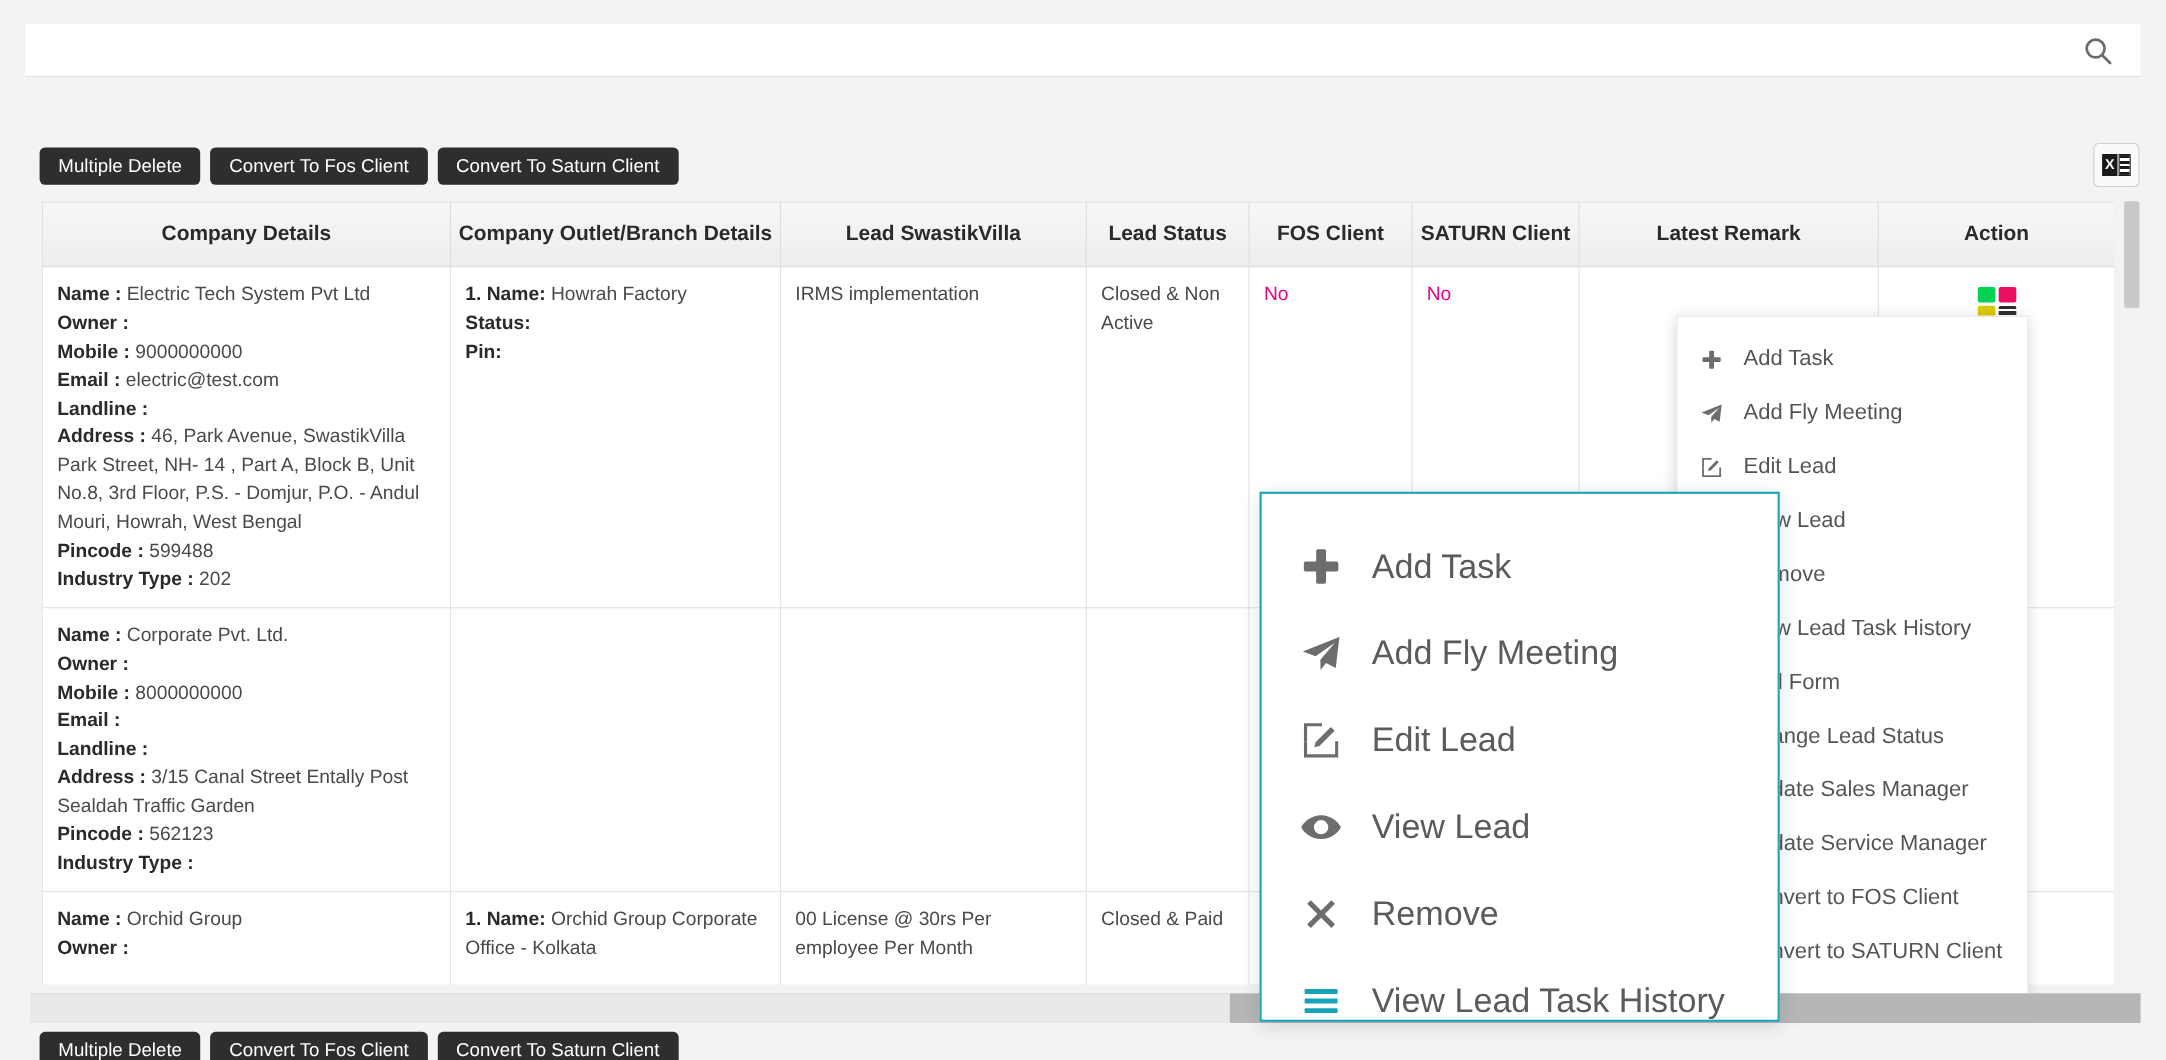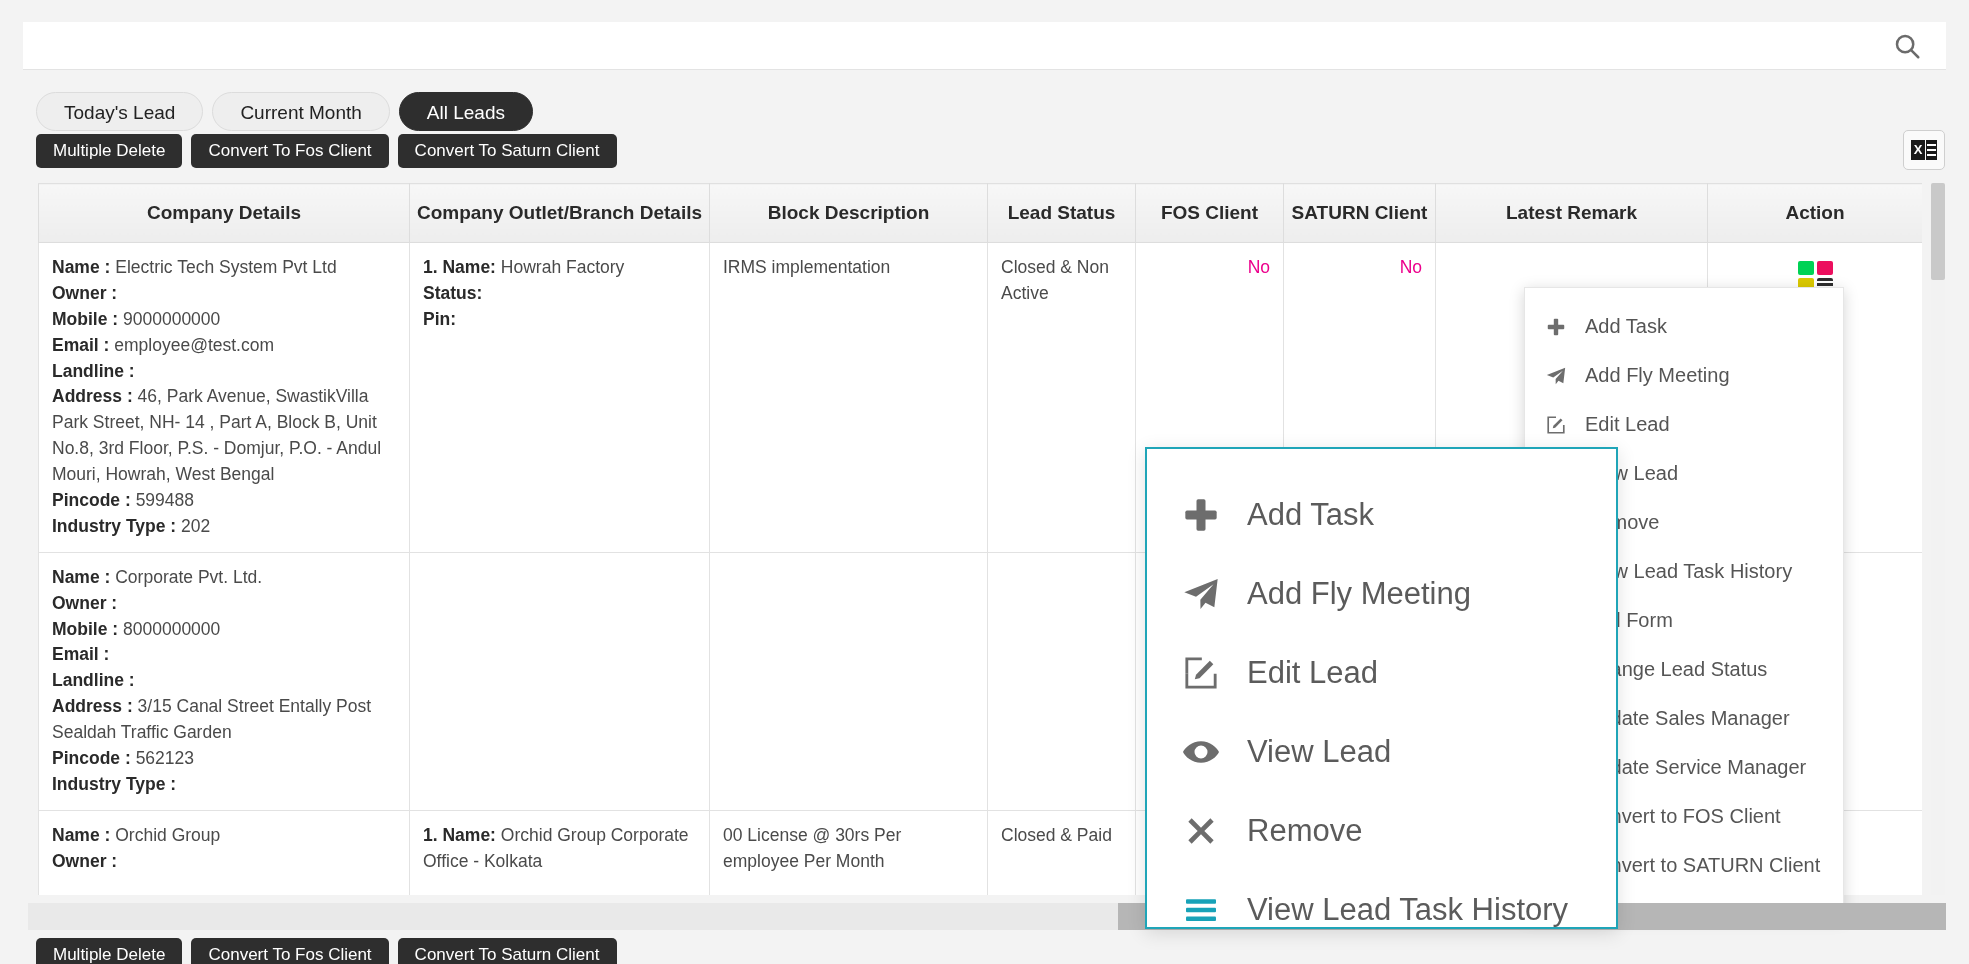--- a/index.html
+++ b/index.html
@@ -100,21 +100,21 @@
   }
   table.leads td {
     border: 1px solid #e2e2e2;
     vertical-align: top;
     padding: 12px 13px;
     font-size: 17.5px; color: #4a4a4a;
     line-height: 1.48;
     margin-left: 24px;
   }
   .lbl { font-weight: bold; color: #2a2a2a; }
-  .ctr { text-align: right; }
+  .ctr { text-align: left; }
   .no-val { color: #ec008c; font-size: 17.5px; }
 
   col.c1 { width: 371px; }
   col.c2 { width: 300px; }
   col.c3 { width: 278px; }
   col.c4 { width: 148px; }
   col.c5 { width: 148px; }
   col.c6 { width: 152px; }
   col.c7 { width: 272px; }
   col.c8 { width: 215px; }
@@ -209,25 +209,20 @@
 
   <div class="topbar">
     <div class="search-btn">
       <svg width="30" height="30" viewBox="0 0 24 24" fill="none" stroke="#6b6b6b" stroke-width="2" stroke-linecap="round">
         <circle cx="10.5" cy="10.5" r="6.5"></circle>
         <line x1="15.5" y1="15.5" x2="21" y2="21"></line>
       </svg>
     </div>
   </div>
 
-  <div class="pill-row">
-    <div class="pill inactive">Today's Lead</div>
-    <div class="pill inactive">Current Month</div>
-    <div class="pill active">All Leads</div>
-  </div>
 
   <div class="btn-row">
     <button class="dark-btn">Multiple Delete</button>
     <button class="dark-btn">Convert To Fos Client</button>
     <button class="dark-btn">Convert To Saturn Client</button>
   </div>
 
   <div class="excel-btn">
     <span class="excel-glyph">
       <span class="excel-x">X</span>
@@ -244,40 +239,40 @@
           <col class="c4">
         <col class="c5">
           <col class="c6">
           <col class="c7">
           <col class="c8">
       </colgroup>
       <thead>
         <tr>
           <th>Company Details</th>
           <th>Company Outlet/Branch Details</th>
-          <th>Block Description</th>
+          <th>Lead SwastikVilla</th>
           <th>Lead Status</th>
           <th>FOS Client</th>
           <th>SATURN Client</th>
           <th>Latest Remark</th>
           <th>Action</th>
         </tr>
       </thead>
       <tbody>
 
         <tr style="height:250px">
           <td>
             <div><span class="lbl">Name :</span>
               <span>Electric Tech System Pvt Ltd</span></div>
             <div><span class="lbl">Owner :</span>
               <span></span></div>
             <div><span class="lbl">Mobile :</span>
               <span>9000000000</span></div>
             <div><span class="lbl">Email :</span>
-              <span>employee@test.com</span></div>
+              <span>electric@test.com</span></div>
             <div><span class="lbl">Landline :</span>
               <span></span></div>
             <div><span class="lbl">Address :</span>
               <span>46, Park Avenue, SwastikVilla Park Street, NH- 14 , Part A, Block B, Unit No.8, 3rd Floor, P.S. - Domjur, P.O. - Andul Mouri, Howrah, West Bengal</span></div>
             <div><span class="lbl">Pincode :</span>
               <span>599488</span></div>
             <div><span class="lbl">Industry Type :</span>
               <span>202</span></div>
           </td>
           <td>

